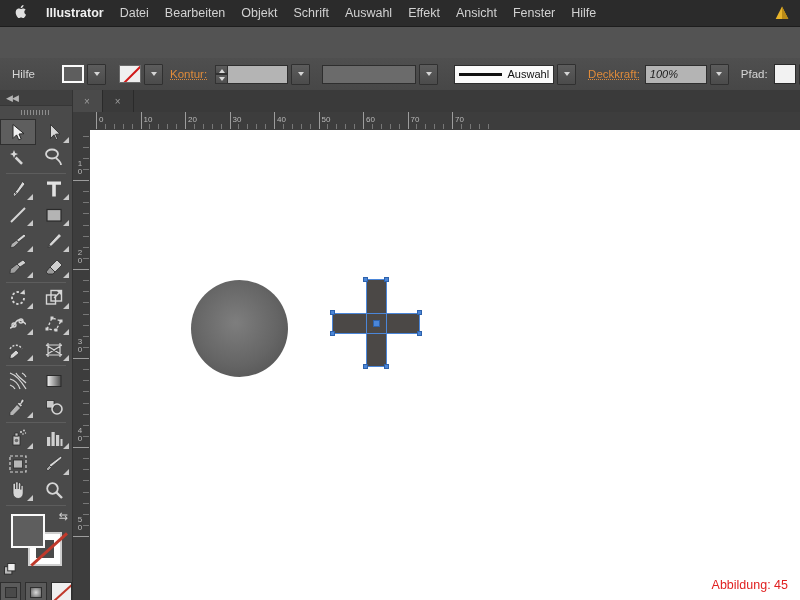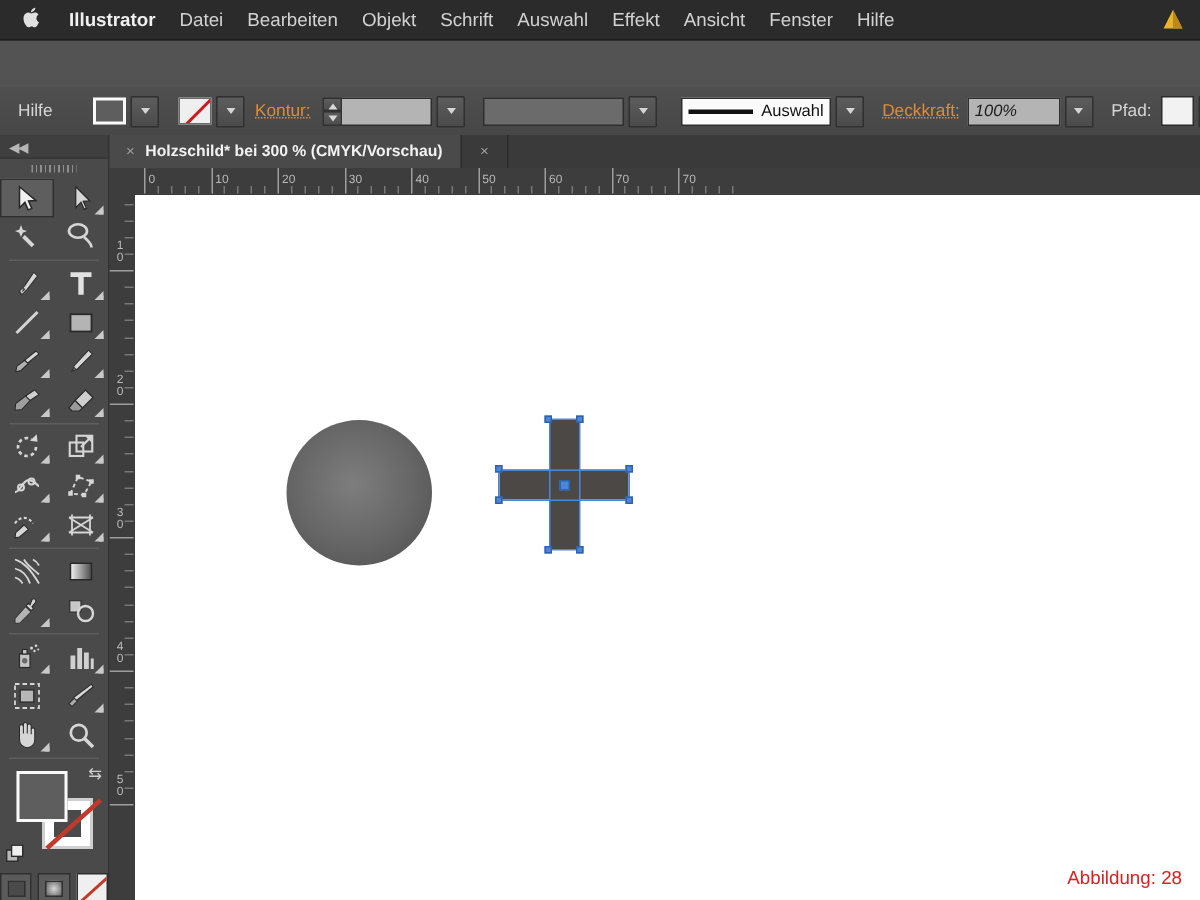--- a/index.html
+++ b/index.html
@@ -288,21 +288,20 @@
       <div class="dd-btn">
           <div class="caret"></div>
         </div>
     </div>
 
   </div>
 
   <div class="tabbar">
     <div class="tab active">
       <span class="x">×</span>
-      <span>Holzschild* bei 300 % (CMYK/Vorschau)</span>
     </div>
     <div class="tab">
       <span class="x">×</span>
     </div>
   </div>
 
   <div class="ruler-corner"></div>
   <div class="ruler-h" id="rulerH">
       <span class="tickmaj" style="left: 6px; top: 0px; width: 1px; height: 17px;"></span>
       <span class="rlab" style="left: 9px; top: 4px;">0</span>
@@ -676,16 +675,16 @@
       <span class="hdl" style="left:35px;top:89px;"></span>
       <span class="hdl" style="left:56px;top:89px;"></span>
       <span class="hdl" style="left:2px;top:35px;"></span>
       <span class="hdl" style="left:2px;top:56px;"></span>
       <span class="hdl" style="left:89px;top:35px;"></span>
       <span class="hdl" style="left:89px;top:56px;"></span>
 
       <span class="anchor" style="left:44.5px;top:44.5px;"></span>
     </div>
 
-    <div class="caption">Abbildung: 28</div>
+    <div class="caption">Abbildung: 45</div>
   </div>
 
 </div>
 
 </body></html>

